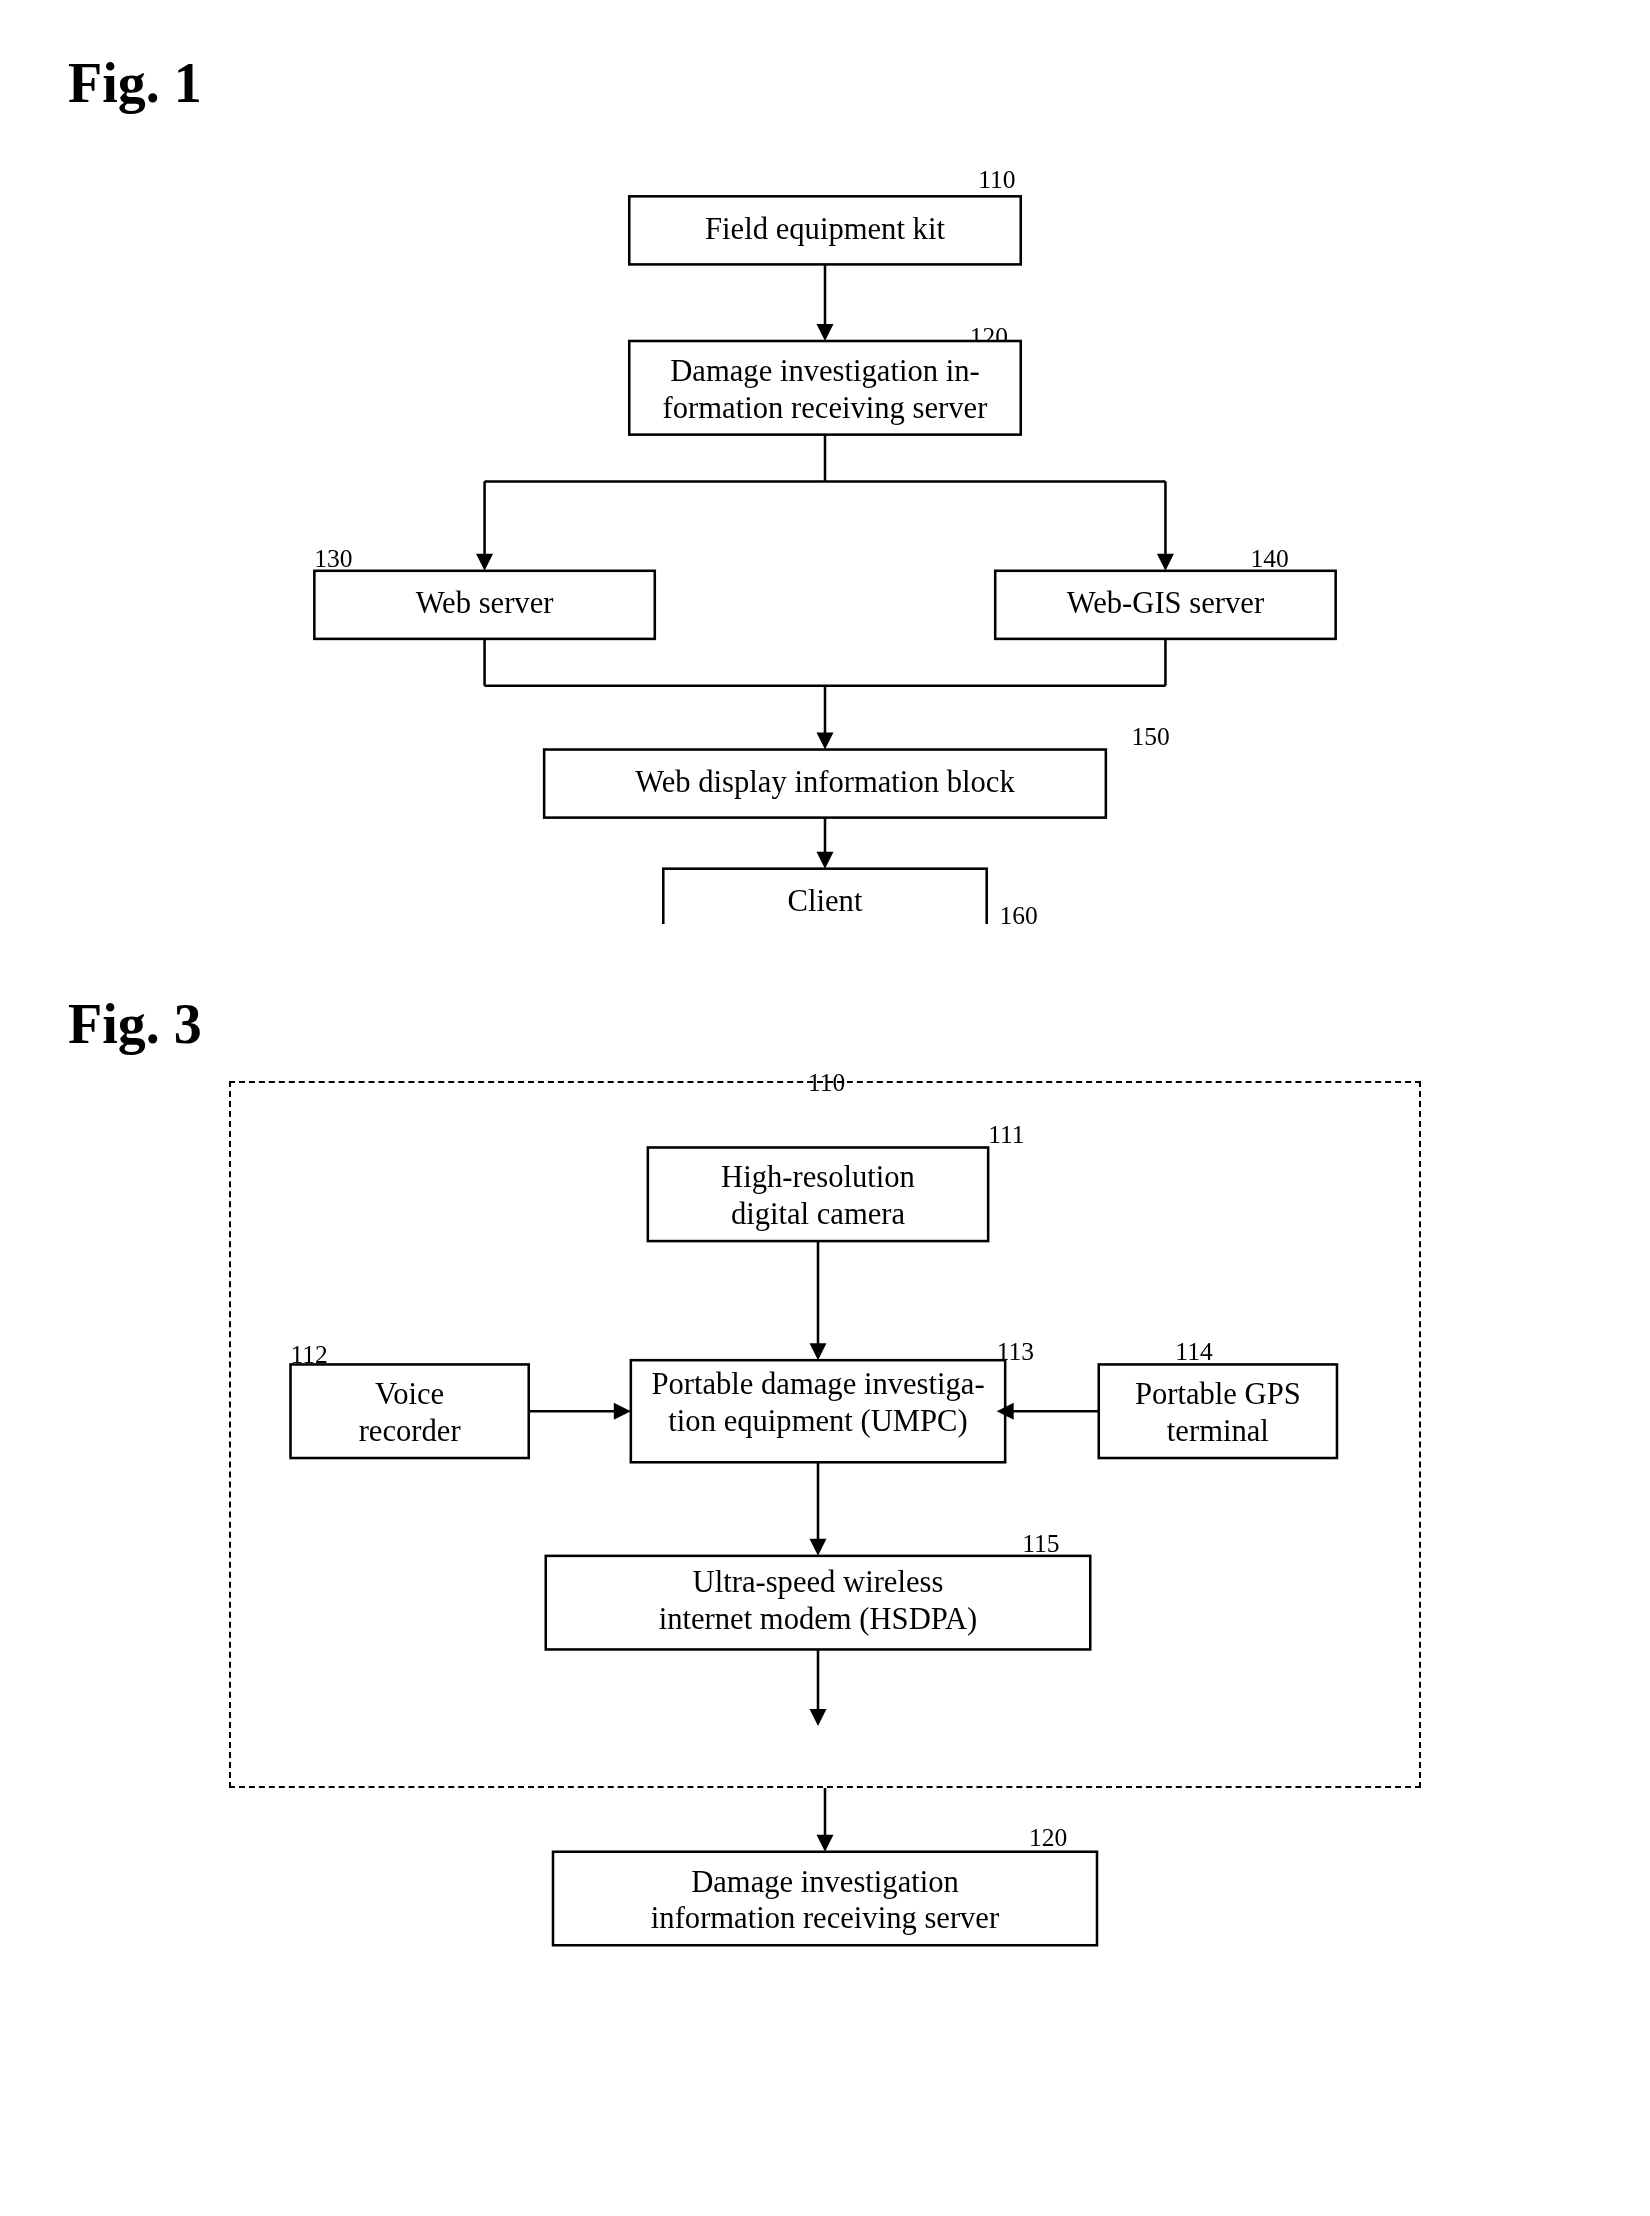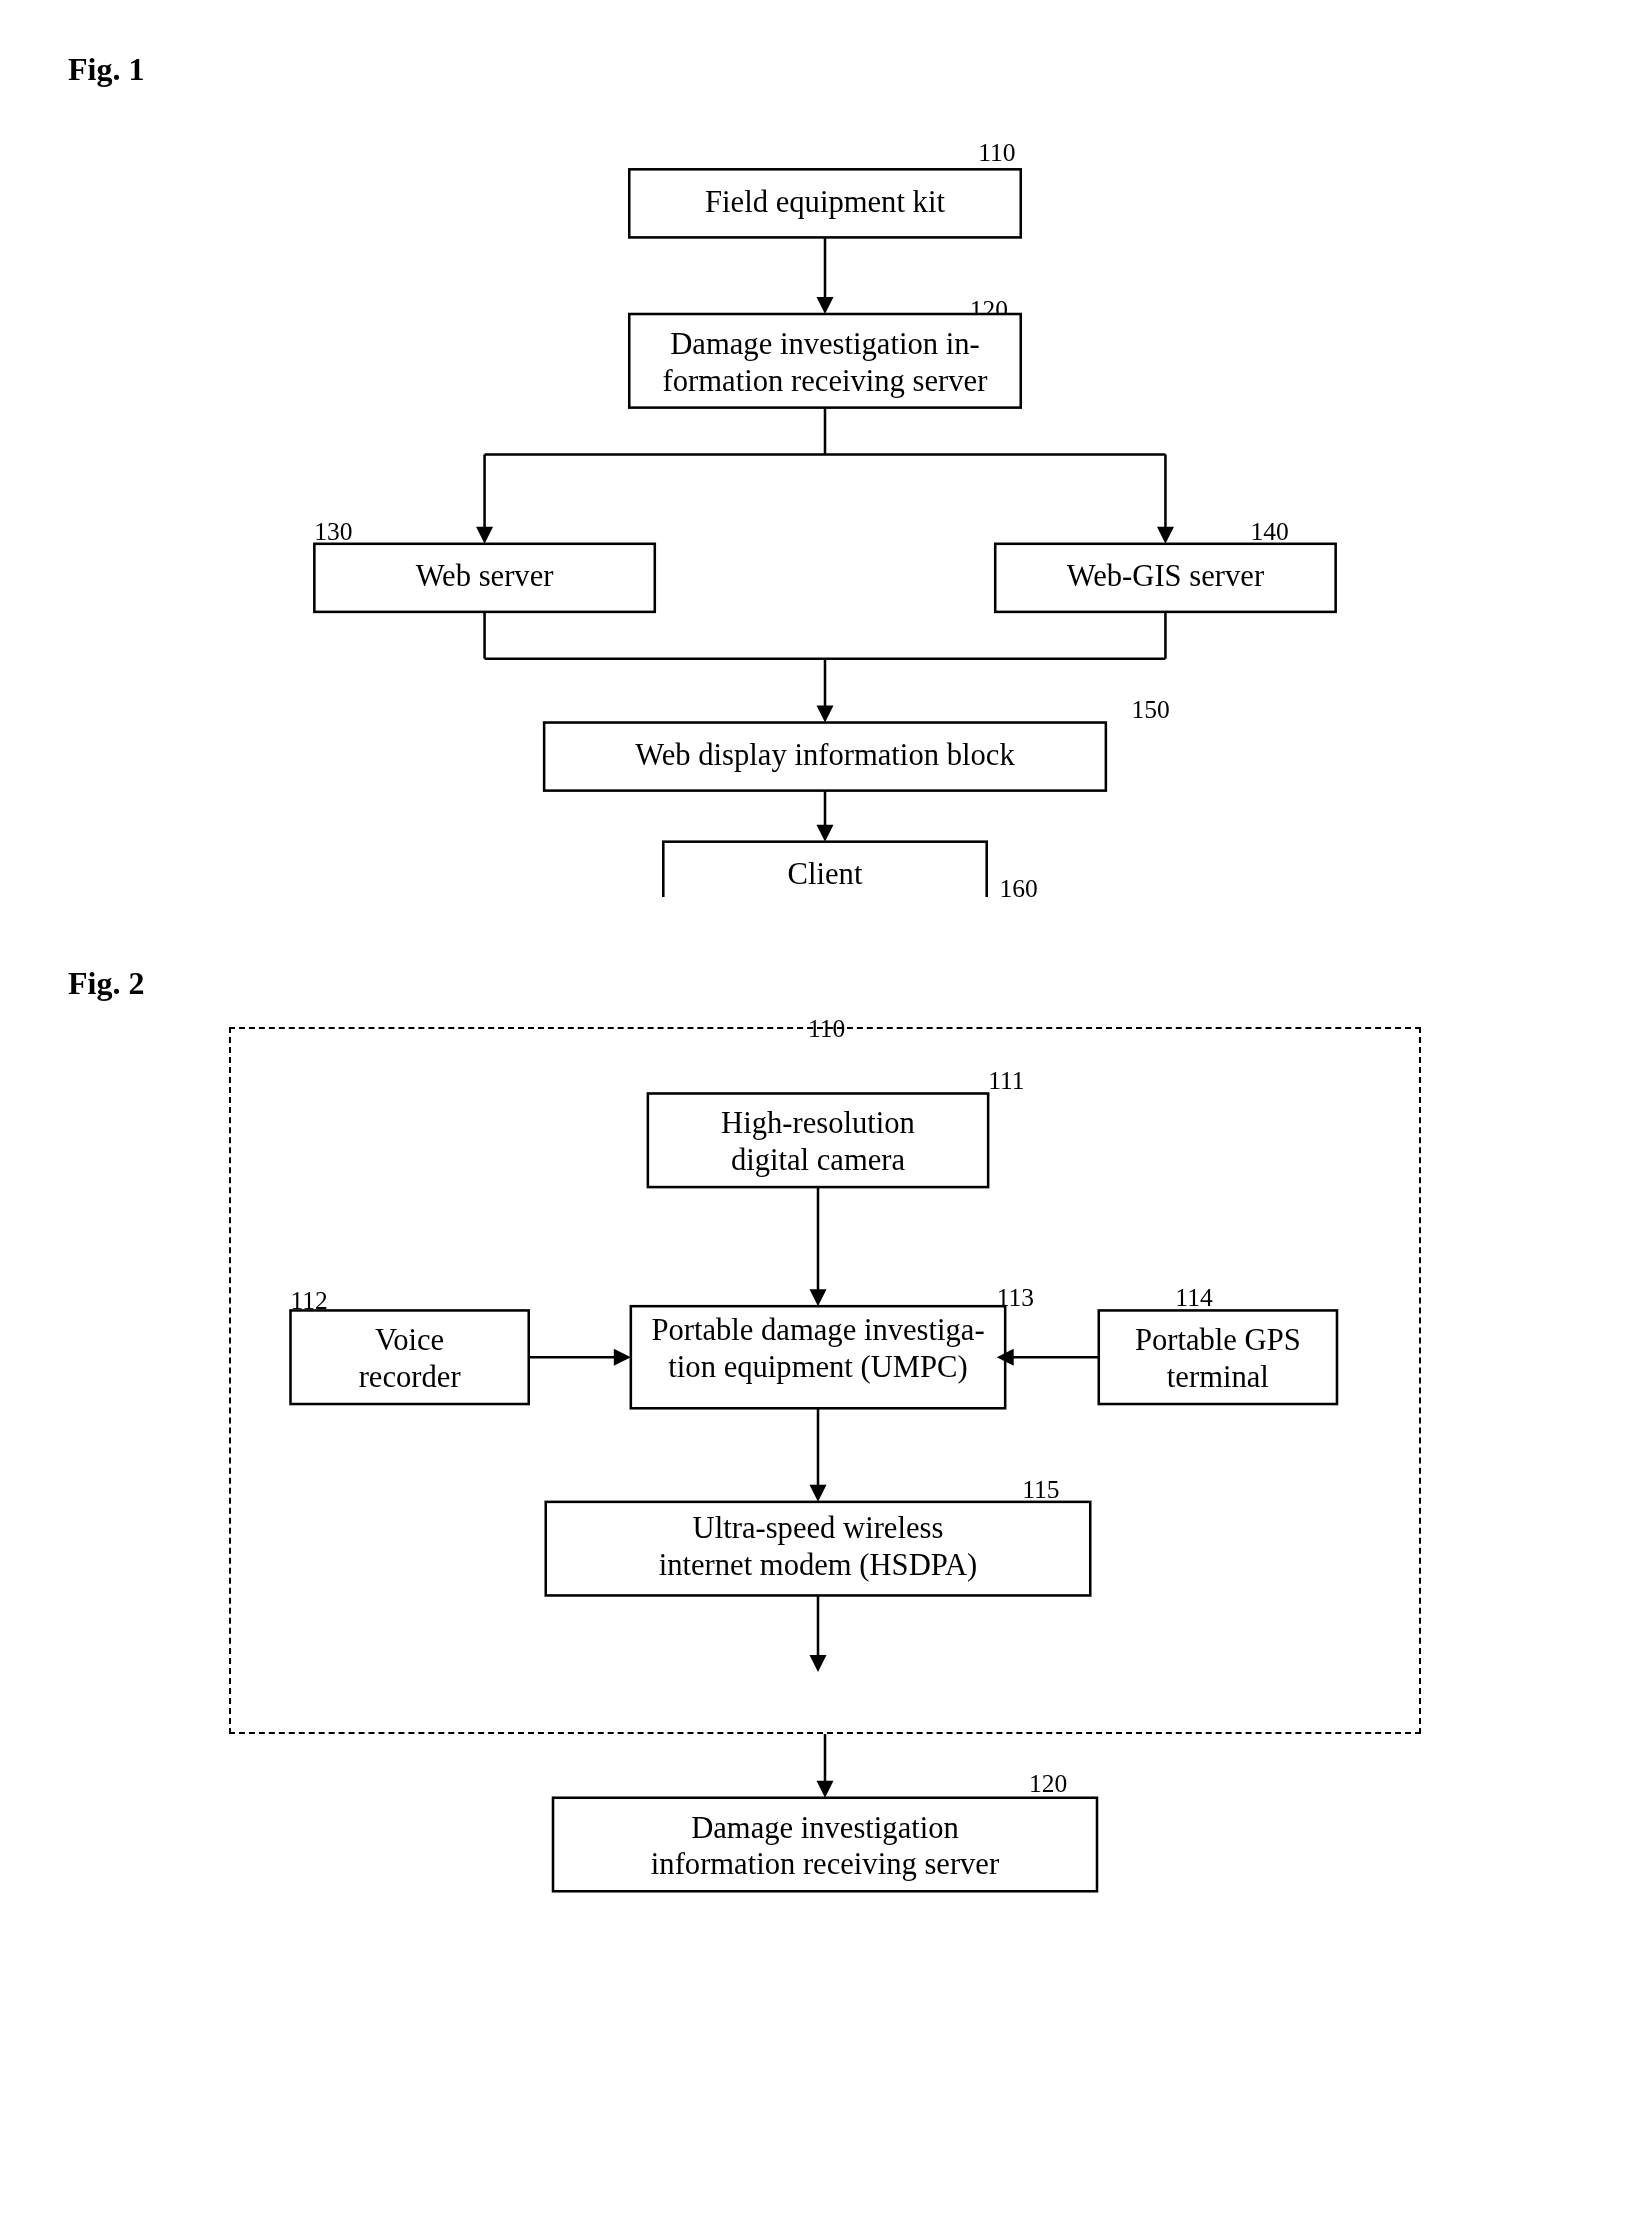--- a/index.html
+++ b/index.html
@@ -5,21 +5,21 @@
     * { box-sizing: border-box; margin: 0; padding: 0; }
     body {
       background: #fff;
       font-family: 'Times New Roman', Times, serif;
       width: 1650px;
       min-height: 2216px;
       padding: 51px 68px;
       color: #000;
     }
     .fig-label {
-      font-size: 32px;
+      font-size: 56px;
       font-weight: bold;
       margin-bottom: 25.5px;
     }
 
     
     .fig1-section {
       margin-bottom: 68px;
     }
 
     
@@ -91,21 +91,21 @@
 
       <rect x="510" y="855" width="380" height="80" fill="white" stroke="black" stroke-width="3"></rect>
       <text x="700" y="905" font-size="36" font-family="Times New Roman" text-anchor="middle">Client</text>
 
       <text x="905" y="920" font-size="30" font-family="Times New Roman">160</text>
     </svg>
   </div>
 </div>
 
 <div class="fig2-section">
-  <div class="fig-label">Fig. 2</div>
+  <div class="fig-label">Fig. 3</div>
 
   <div style="position:relative; width:1192px; margin: 0 auto;">
 
     <div style="position:absolute; top:-12.8px; left:579px; font-size:25.5px;">110</div>
 
     <div style="border: 2.6px dashed #000; padding: 43px 51px 43px 51px; position:relative;">
       
       <svg width="1072" height="613" viewBox="0 0 1260 720">
 
         <text x="830" y="20" font-size="30" font-family="Times New Roman">111</text>

